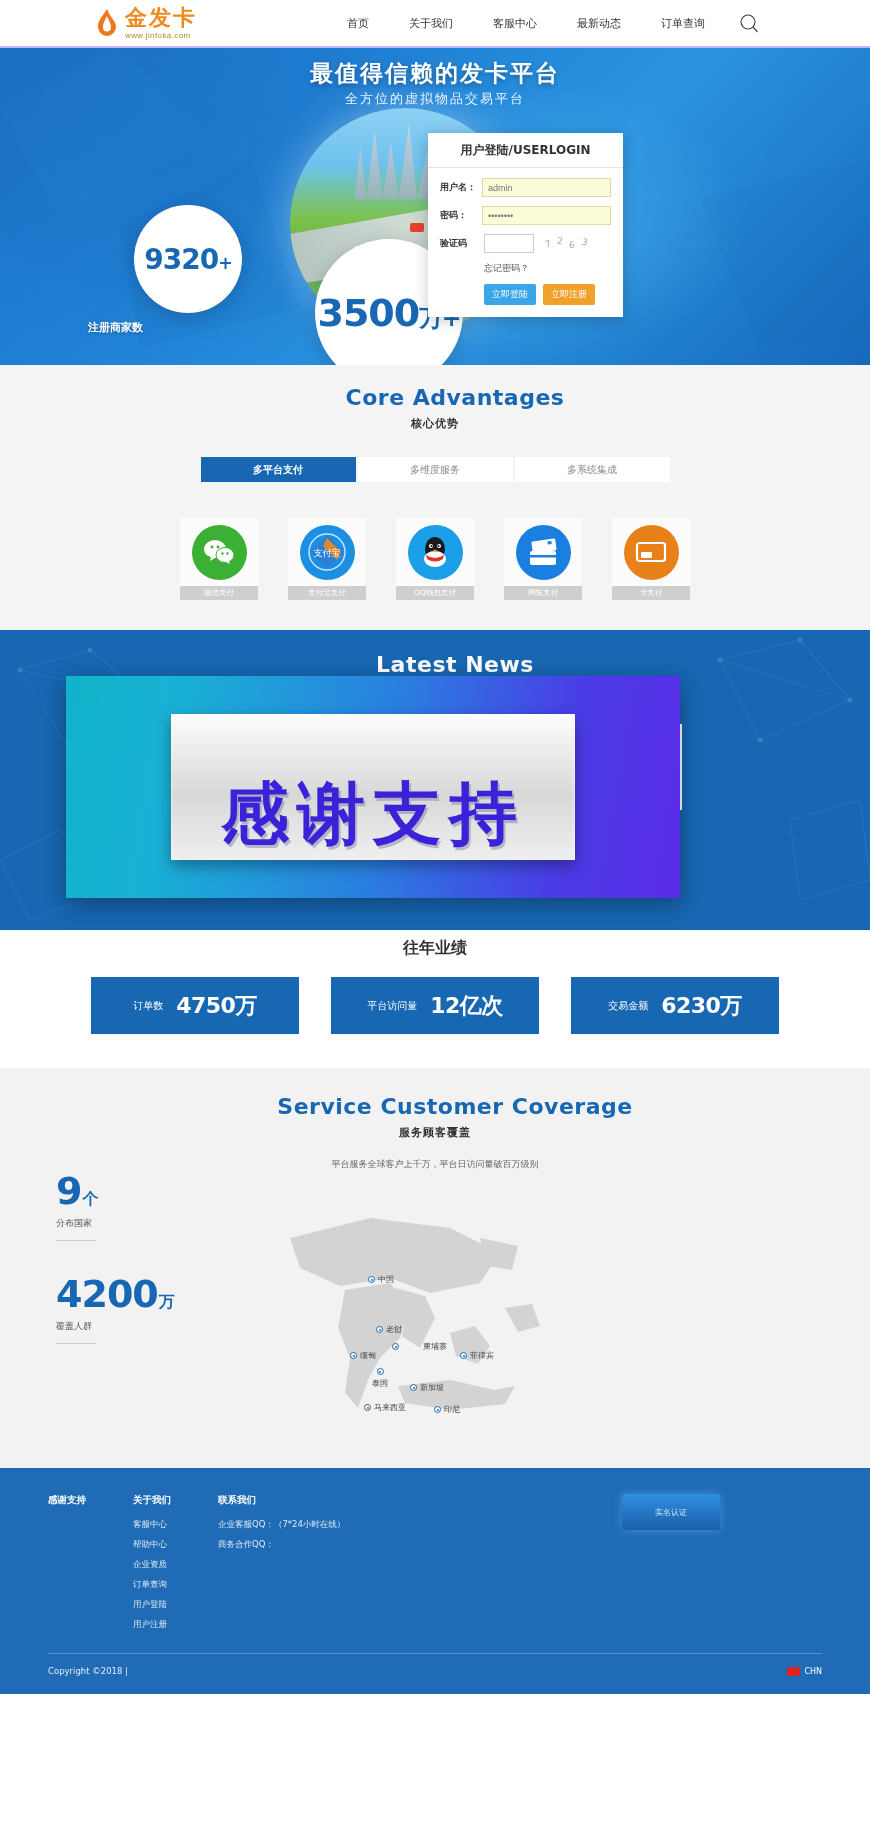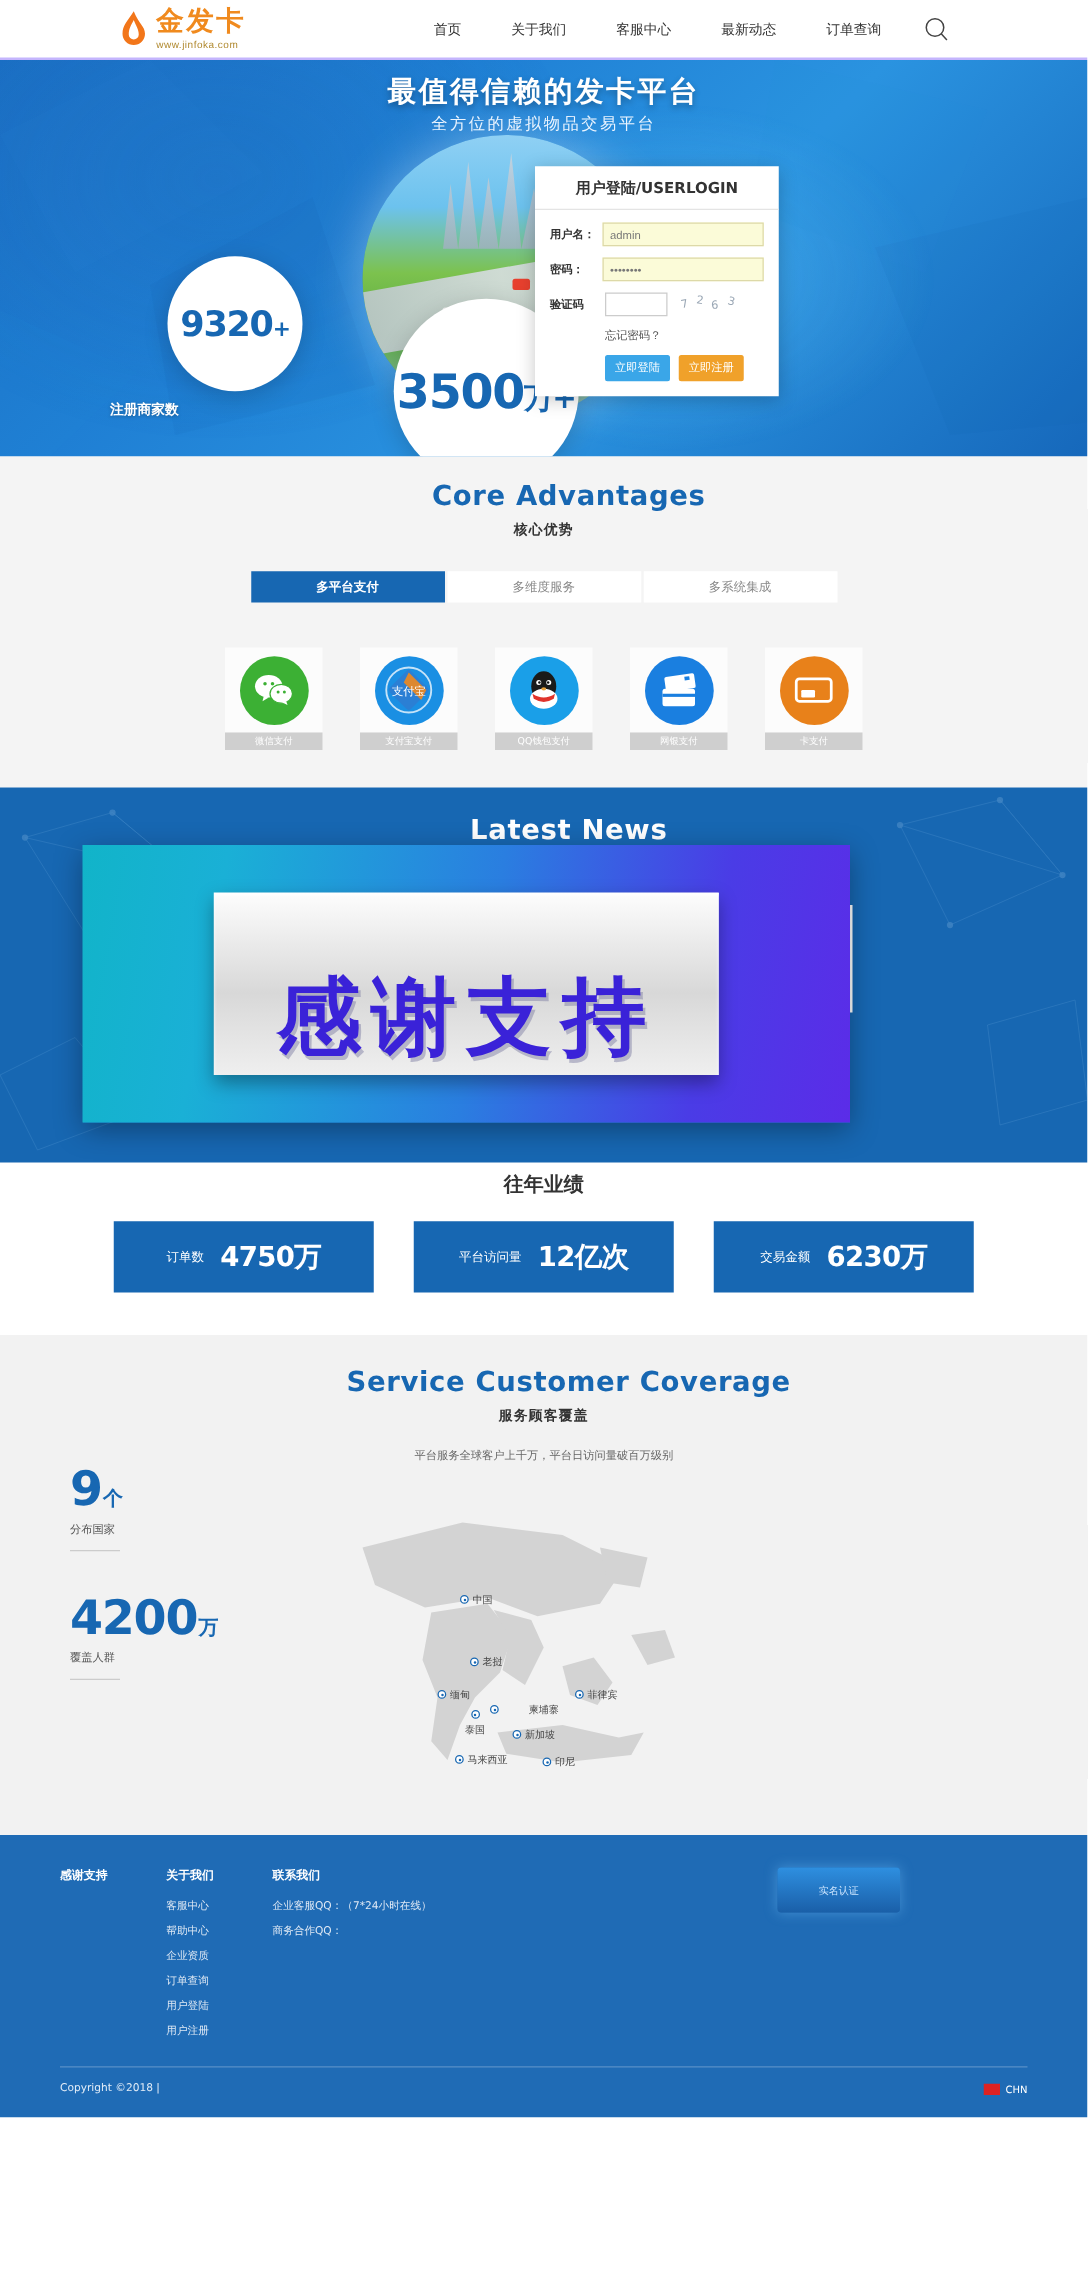--- a/index.html
+++ b/index.html
@@ -471,21 +471,21 @@
         <span class="pin-lab">中国</span>
         </div>
       <div class="pin" style="left:126px;top:116px;">
         <span class="pin-dot"></span>
         <span class="pin-lab">老挝</span>
         </div>
       <div class="pin" style="left:100px;top:142px;">
         <span class="pin-dot"></span>
         <span class="pin-lab">缅甸</span>
         </div>
-      <div class="pin" style="left:142px;top:154px;gap:24px;">
+      <div class="pin" style="left:142px;top:133px;gap:24px;">
         <span class="pin-dot"></span>
         <span class="pin-lab">柬埔寨</span>
         </div>
       <div class="pin" style="left:122px;top:160px;flex-direction:column;">
         <span class="pin-dot"></span>
         <span class="pin-lab">泰国</span>
         </div>
       <div class="pin" style="left:210px;top:142px;">
         <span class="pin-dot"></span>
         <span class="pin-lab">菲律宾</span>

